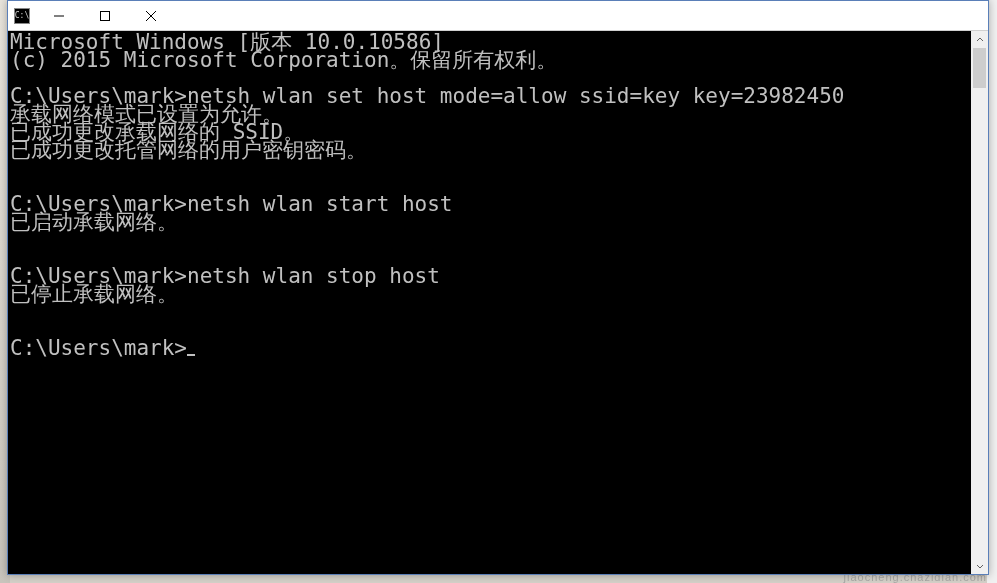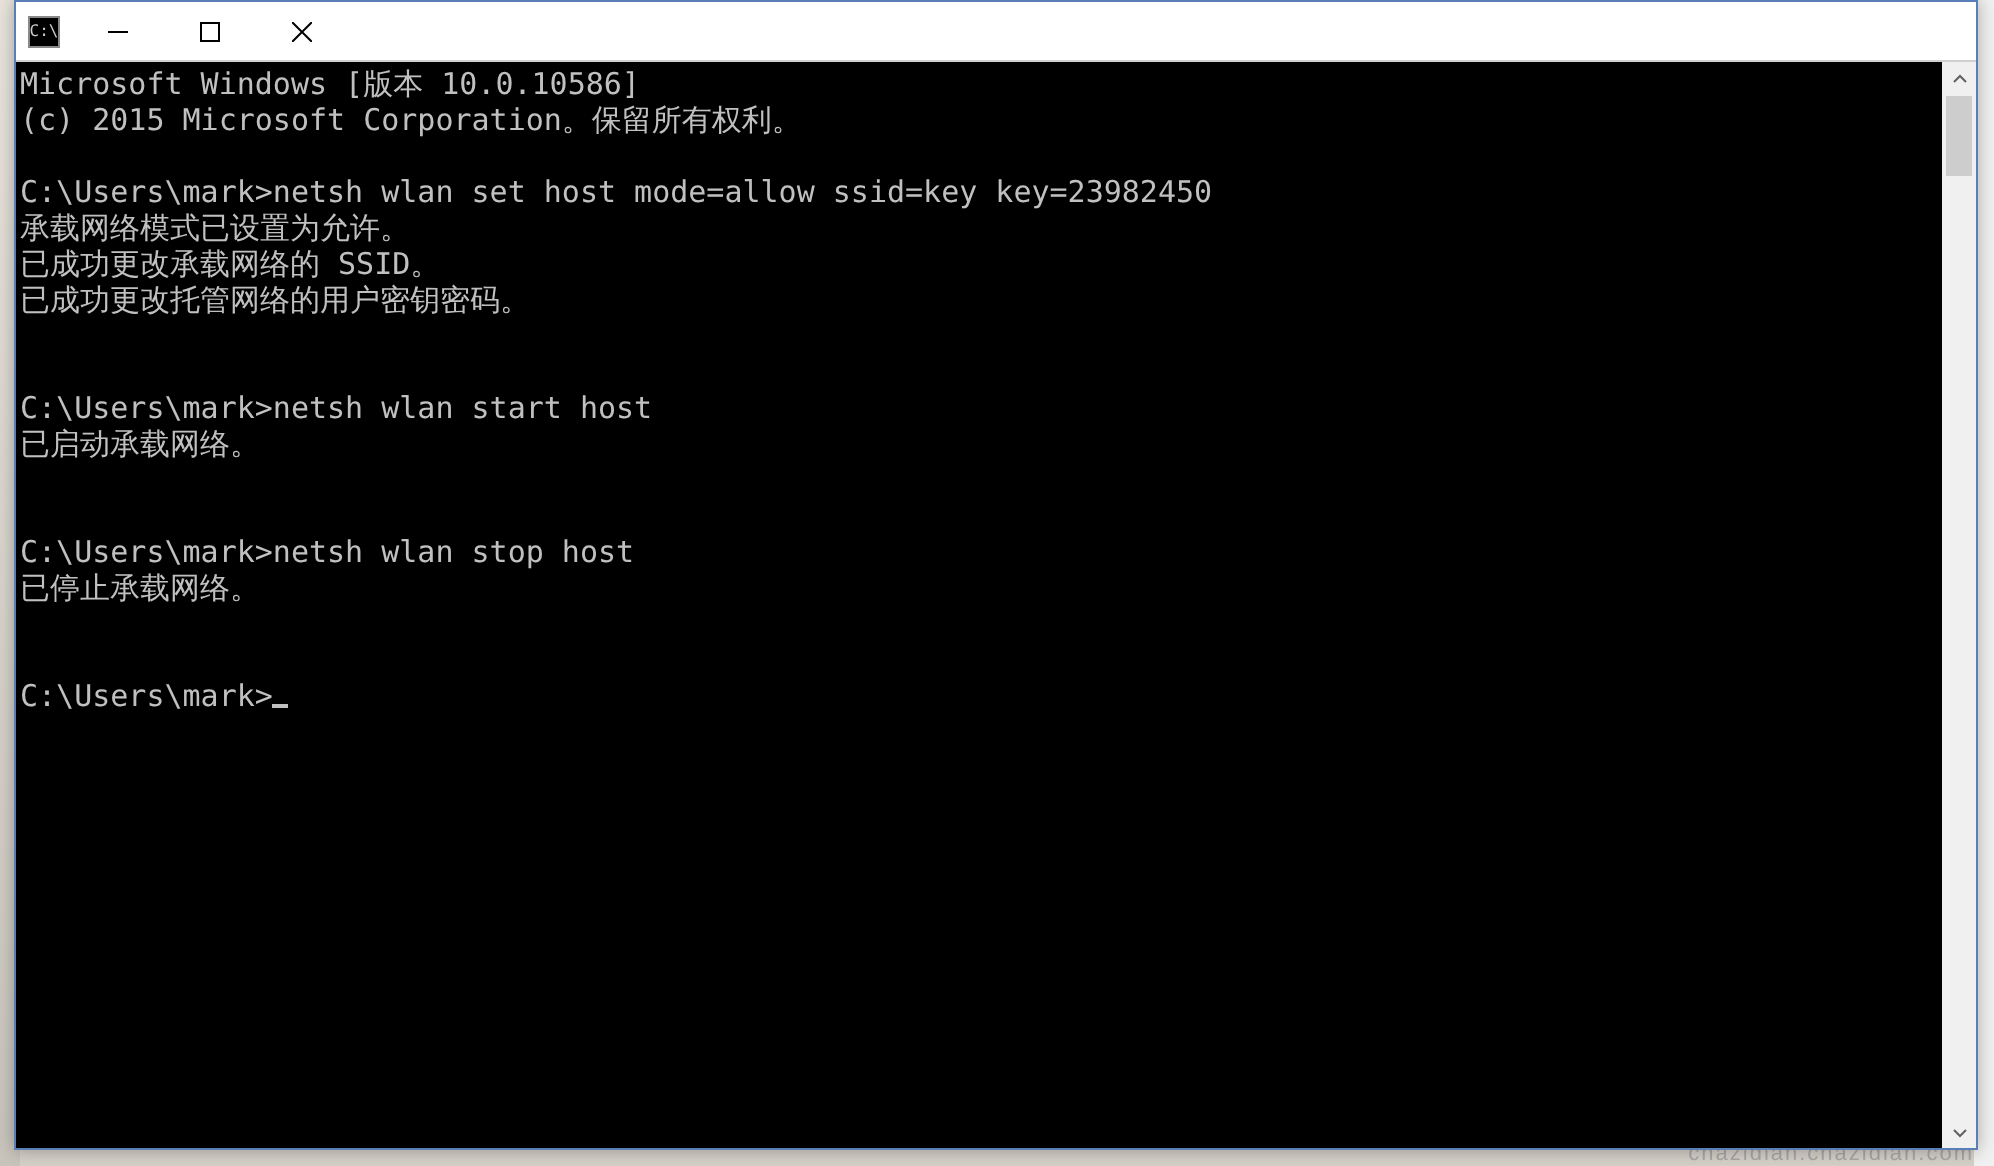--- a/index.html
+++ b/index.html
@@ -100,21 +100,21 @@
     .terminal-area {
       flex: 1;
       display: flex;
       background: #000;
       position: relative;
     }
     .terminal-content {
       flex: 1;
       padding: 2px 2px;
       font-family: "NSimSun", "SimSun", "Consolas", monospace;
-      font-size: 15px;
+      font-size: 21px;
       line-height: 18px;
       color: #c0c0c0;
       white-space: pre;
       overflow: hidden;
     }
     .terminal-line {
       min-height: 18px;
     }
     .cursor {
       display: inline-block;
@@ -153,21 +153,21 @@
     }
   </style>
 </head>
 <body>
 
 <div class="bg-sliver-left"></div>
 <div class="bg-sliver-right"></div>
 
 <div class="watermark">
   <span>查字典 教程网</span>
-  <span class="wm-sub">chazidian.chazidian.com</span>
+  <span class="wm-sub">jiaocheng.chazidian.com</span>
 </div>
 
 <div class="cmd-window">
   <div class="titlebar">
     <div class="titlebar-icon">
       <span>C:\</span>
     </div>
     <div class="titlebar-controls">
       <div class="titlebar-btn">
         <svg width="10" height="10" viewBox="0 0 10 10">

